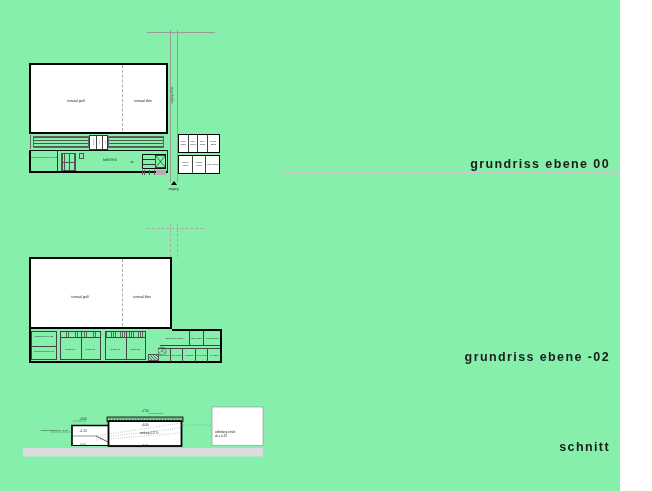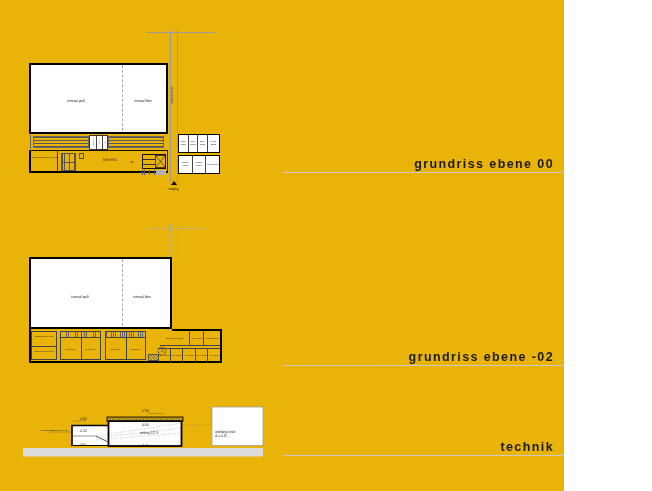--- a/index.html
+++ b/index.html
@@ -1,16 +1,16 @@
 <!DOCTYPE html>
 <html><head>
 <meta charset="utf-8">
 <style>
   html,body{margin:0;padding:0;background:#fff;}
-  .sheet{position:relative;width:564px;height:491px;background:#eab308;overflow:hidden;
+  .sheet{position:relative;width:620px;height:491px;background:#86efac;overflow:hidden;
          font-family:"Liberation Sans",sans-serif;}
   .a{position:absolute;box-sizing:border-box;}
   .t{position:absolute;box-sizing:border-box;color:#222;text-align:center;
      font-family:"Liberation Sans",sans-serif;}
   .ln{background:#9a9a9a;}
   .wallT{border:2px solid #000;background:#fff;}
   .wallM{border:1.6px solid #000;background:#fff;}
   .dashV{border-left:1px dashed #aaa;}
   .dashH{border-top:1px dashed #aaa;}
   .hlines{background:repeating-linear-gradient(to bottom,#555 0,#555 .6px,transparent .6px,transparent 3px);}
@@ -221,15 +221,15 @@
     <div class="t" style="left:215px;top:434.5px;width:36px;font-size:2.6px;text-align:left;">ok = -0.26</div>
   </div>
 
   <div class="a" style="left:283px;top:171.5px;width:369px;height:1px;background:#c9c9c9;"></div>
   <div class="t title" style="right:10px;top:156.5px;width:250px;">grundriss ebene 00</div>
 
   <div class="a" style="left:283px;top:365px;width:369px;height:1px;background:#c9c9c9;"></div>
   <div class="t title" style="right:10px;top:350px;width:250px;">grundriss ebene -02</div>
 
   <div class="a" style="left:283px;top:455px;width:369px;height:1px;background:#c9c9c9;"></div>
-  <div class="t title" style="right:10px;top:439.5px;width:250px;">technik</div>
+  <div class="t title" style="right:10px;top:439.5px;width:250px;">schnitt</div>
 
 </div>
 
 </body></html>

